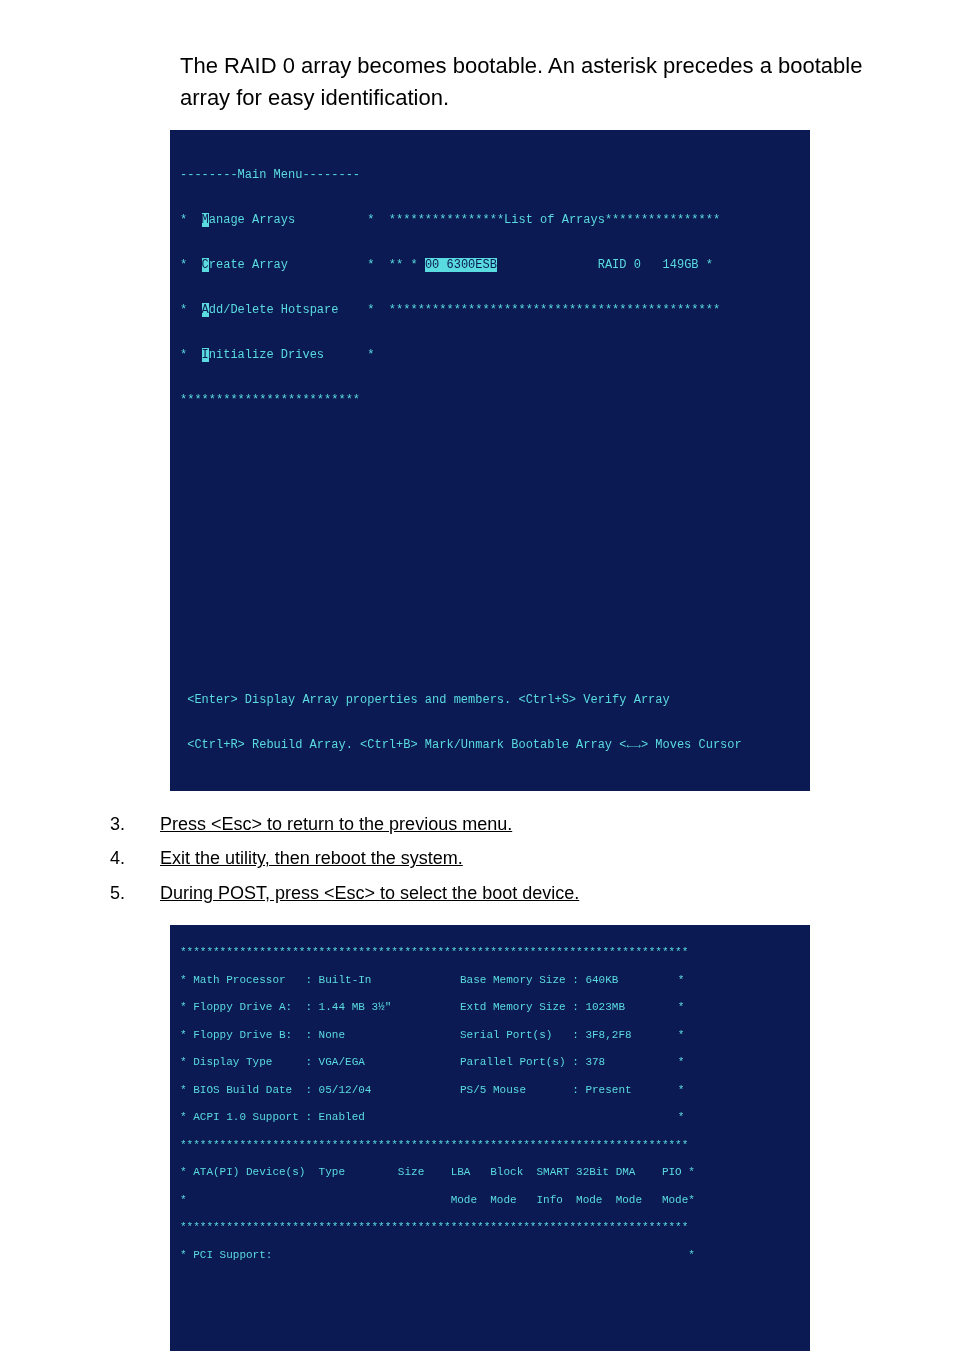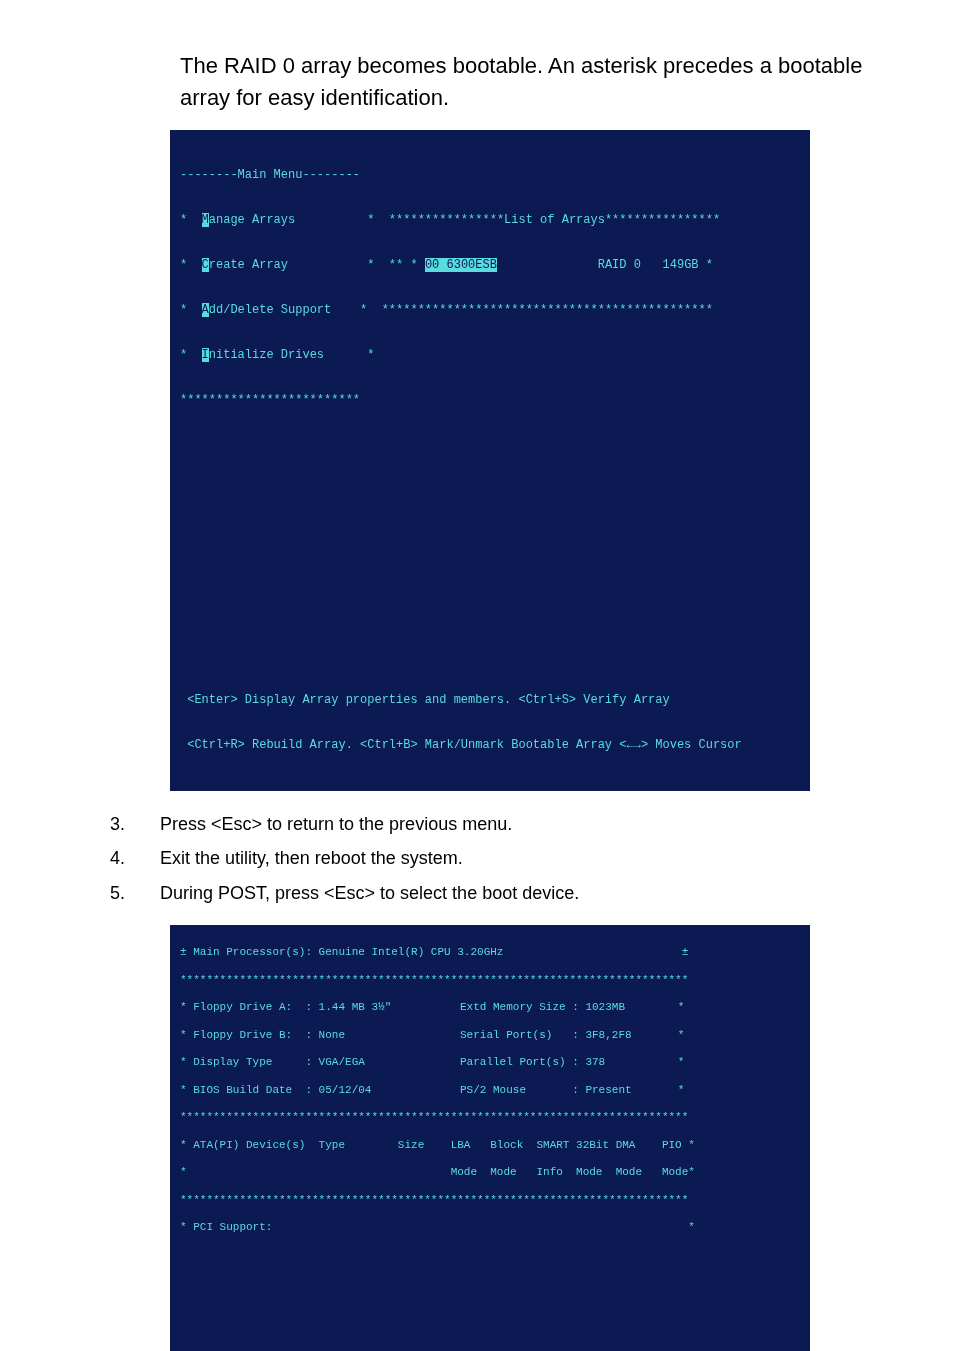--- a/index.html
+++ b/index.html
@@ -48,34 +48,35 @@
   ol.steps li {
     display: flex;
     margin-bottom: 4px;
   }
   ol.steps li .num {
     width: 50px;
     flex-shrink: 0;
   }
   ol.steps li .txt {
     flex: 1;
+    text-decoration: underline;
   }
 </style>
 </head>
 <body>
 
 <div class="page">
 
   <div class="intro">The RAID 0 array becomes bootable. An asterisk precedes a bootable array for easy identification.</div>
 
   <div class="terminal">
     <div><span>--------Main Menu--------</span>                                                    </div>
     <div><span>*  </span><span class="hl">M</span><span>anage Arrays</span>          *  <span>****************List of Arrays****************</span></div>
     <div><span>*  </span><span class="hl">C</span><span>reate Array</span>           *  <span>** * </span><span class="hl">00 6300ESB</span>              <span>RAID 0</span>   <span>149GB</span><span> *</span></div>
-    <div><span>*  </span><span class="hl">A</span><span>dd/Delete Support</span>    *  **********************************************</div>
+    <div><span>*  </span><span class="hl">A</span><span>dd/Delete Hotspare</span>    *  **********************************************</div>
     <div><span>*  </span><span class="hl">I</span><span>nitialize Drives</span>      *</div>
     <div>*************************</div>
     <div>&nbsp;</div><div>&nbsp;</div><div>&nbsp;</div><div>&nbsp;</div><div>&nbsp;</div>
     <div>&nbsp;</div><div>&nbsp;</div><div>&nbsp;</div><div>&nbsp;</div><div>&nbsp;</div>
     <div>&nbsp;</div>
     <div> <span>&lt;Enter&gt; Display Array properties and members. &lt;Ctrl+S&gt; Verify Array</span></div>
     <div> <span>&lt;Ctrl+R&gt; Rebuild Array. &lt;Ctrl+B&gt; Mark/Unmark Bootable Array &lt;←→&gt; Moves Cursor</span></div>
   </div>
 
   <ol class="steps">
@@ -87,26 +88,27 @@
         <span class="num">4.</span>
         <span class="txt">Exit the utility, then reboot the system.</span>
       </li>
     <li>
         <span class="num">5.</span>
         <span class="txt">During POST, press &lt;Esc&gt; to select the boot device.</span>
       </li>
   </ol>
 
   <div class="terminal" style="font-size:11px;">
-<div>± Main Processor(s): Genuine Intel(R) CPU 3.20GHz                           ±</div>
 <div>*****************************************************************************</div>
+<div><span style="display:inline-block;width:280px;">* Math Processor   : Built-In</span><span>Base Memory Size : 640KB         *</span></div>
 <div><span style="display:inline-block;width:280px;">* Floppy Drive A:  : 1.44 MB 3½"</span><span>Extd Memory Size : 1023MB        *</span></div>
 <div><span style="display:inline-block;width:280px;">* Floppy Drive B:  : None</span><span>Serial Port(s)   : 3F8,2F8       *</span></div>
 <div><span style="display:inline-block;width:280px;">* Display Type     : VGA/EGA</span><span>Parallel Port(s) : 378           *</span></div>
-<div><span style="display:inline-block;width:280px;">* BIOS Build Date  : 05/12/04</span><span>PS/2 Mouse       : Present       *</span></div>
+<div><span style="display:inline-block;width:280px;">* BIOS Build Date  : 05/12/04</span><span>PS/5 Mouse       : Present       *</span></div>
+<div><span style="display:inline-block;width:280px;">* ACPI 1.0 Support : Enabled</span><span>                                 *</span></div>
 <div>*****************************************************************************</div>
 <div>* ATA(PI) Device(s)  Type        Size    LBA   Block  SMART 32Bit DMA    PIO *</div>
 <div>*                                        Mode  Mode   Info  Mode  Mode   Mode*</div>
 <div>*****************************************************************************</div>
 <div>* PCI Support:                                                               *</div>
 
 
 
 
 

